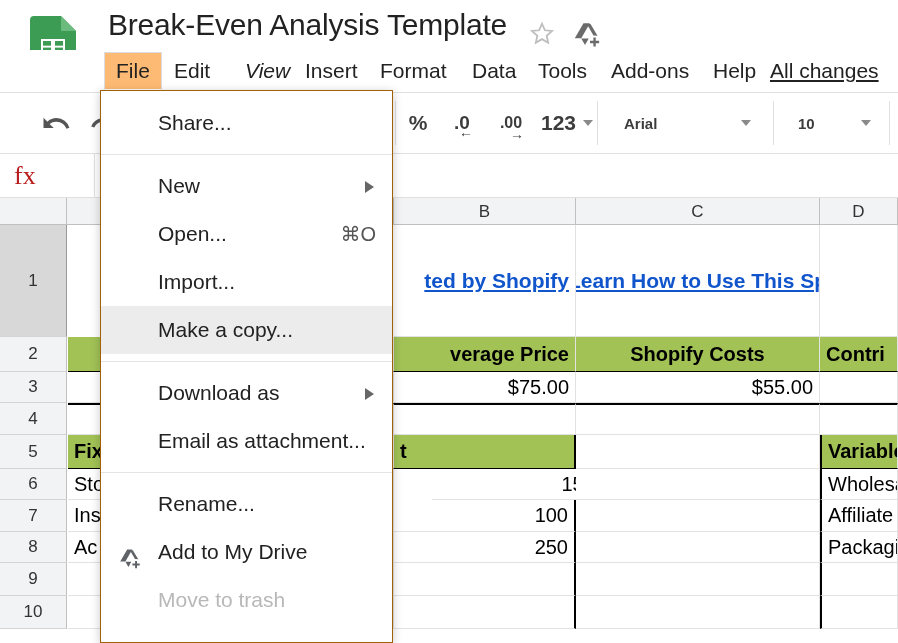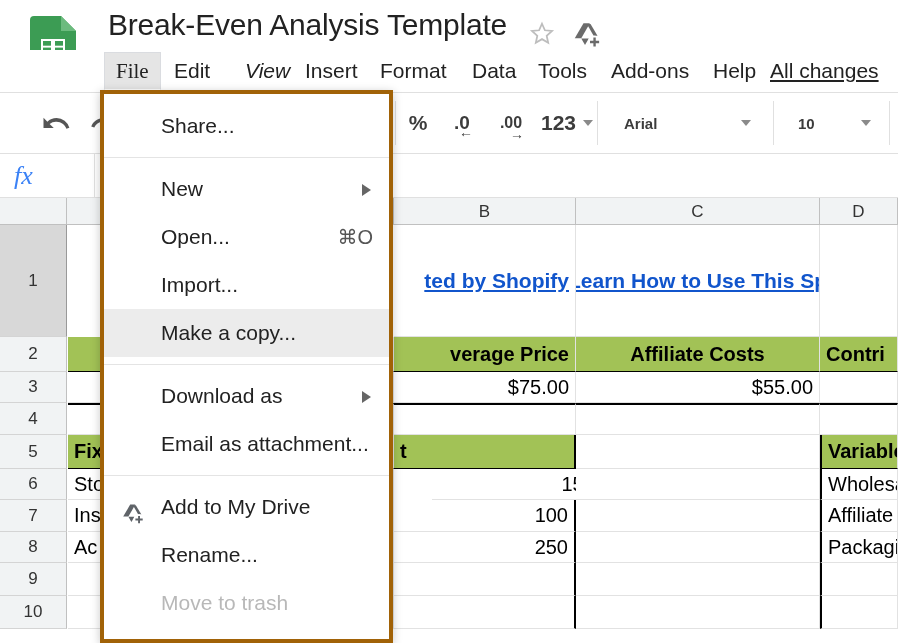--- a/index.html
+++ b/index.html
@@ -24,22 +24,22 @@
   #star-icon { position:absolute; left:528px; top:20px; width:28px; height:28px; cursor:pointer; }
   #drive-icon { position:absolute; left:572px; top:20px; width:30px; height:30px; cursor:pointer; }
 
   
   #menubar { position:absolute; left:0; top:50px; width:898px; height:42px; background:#fff; }
   .menu-item {
     position:absolute; top:52px; height:38px; line-height:38px;
     font-size:21px; color:#222; padding:0 11px; white-space:nowrap; cursor:pointer;
   }
   .menu-item.active {
-    background:#e5e5e5; border:1px solid #dadce0; border-bottom:1px solid #fff;
-    line-height:36px; z-index:60;font-family:Liberation Serif, serif;
+    background:#fdba74; border:1px solid #dadce0; border-bottom:1px solid #fff;
+    line-height:36px; z-index:60;
   }
   #allchanges {
     position:absolute; top:52px; height:38px; line-height:38px;
     font-size:21px; color:#222; white-space:nowrap;
     text-decoration:underline; cursor:pointer;
   }
 
   
   #toolbar {
     position:absolute; left:0; top:92px; width:898px; height:62px;
@@ -53,21 +53,21 @@
 
   
   #formulabar {
     position:absolute; left:0; top:154px; width:898px; height:44px; background:#fff;
     border-bottom:1px solid #e0e0e0;
   }
   #namebox {
     position:absolute; left:0; top:0; width:95px; height:43px;
     border-right:1px solid #e0e0e0; display:flex; align-items:center; justify-content:center;
   }
-  #fx { position:absolute; left:14px; top:7px; font-family:"Liberation Serif", serif; font-style:italic; font-size:26px; color:#3b82f6; }
+  #fx { position:absolute; left:14px; top:7px; font-family:"Liberation Serif", serif; font-size:26px; color:#b91c1c; }
   #formula-input { position:absolute; left:96px; top:0; right:0; height:43px; font-size:19px; color:#222; display:flex; align-items:center; padding-left:10px; }
 
   
   #grid { position:absolute; left:0; top:198px; width:898px; height:445px; overflow:hidden; background:#fff; }
 
   #corner {
     position:absolute; left:0; top:0; width:67px; height:27px;
     background:#f1f3f4; border-right:1px solid #c0c0c0; border-bottom:1px solid #c0c0c0;
   }
   .colhead {
@@ -91,21 +91,21 @@
   .cell.right { justify-content:flex-end; }
   .cell.center { justify-content:center; }
   .cell.thickright { border-right:2px solid #000; }
   .cell.thickleft { border-left:2px solid #000; }
   .cell.thicktop { border-top:2px solid #000; }
   .link { color:#1155cc; font-weight:bold; text-decoration:underline; font-size:21px; }
 
   
   #filemenu {
     position:absolute; left:100px; top:90px; width:293px; height:553px;
-    background:#fff; border:4px solid #a16207;
+    background:#fff; border:1px solid #a16207;
     box-shadow:0 2px 9px rgba(0,0,0,0.22);
     z-index:100; padding-top:8px;
   }
   .mi {
     position:relative; height:48px; line-height:48px;
     padding-left:57px; padding-right:14px;
     font-size:21px; color:#222; white-space:nowrap; cursor:pointer;
   }
   .mi.hover { background:#ececec; }
   .mi.disabled { color:#b8b8b8; cursor:default; }
@@ -257,21 +257,21 @@
       </div>
     <div id="cells-container">
         <div class="cell  right" style="left: 394px; top: 27px; width: 182px; height: 112px;">
           <span class="link">ted by Shopify</span>
         </div>
         <div class="cell  center" style="left: 576px; top: 27px; width: 244px; height: 112px;">
           <span class="link">Learn How to Use This Sp</span>
         </div>
         <div class="cell " style="left: 820px; top: 27px; width: 78px; height: 112px;"></div>
         <div class="cell green right" style="left: 394px; top: 139px; width: 182px; height: 35px;">verage Price</div>
-        <div class="cell green center" style="left: 576px; top: 139px; width: 244px; height: 35px;">Affiliate Costs</div>
+        <div class="cell green center" style="left: 576px; top: 139px; width: 244px; height: 35px;">Shopify Costs</div>
         <div class="cell green" style="left: 820px; top: 139px; width: 78px; height: 35px;">Contri</div>
         <div class="cell right" style="left: 394px; top: 174px; width: 182px; height: 31px;">$75.00</div>
         <div class="cell right" style="left: 576px; top: 174px; width: 244px; height: 31px;">$55.00</div>
         <div class="cell " style="left: 820px; top: 174px; width: 78px; height: 31px;"></div>
         <div class="cell thicktop" style="left: 394px; top: 205px; width: 182px; height: 32px;"></div>
         <div class="cell thicktop" style="left: 576px; top: 205px; width: 244px; height: 32px;"></div>
         <div class="cell thicktop" style="left: 820px; top: 205px; width: 78px; height: 32px;"></div>
         <div class="cell green thickright" style="left: 394px; top: 237px; width: 182px; height: 34px;">t</div>
         <div class="cell " style="left: 576px; top: 237px; width: 244px; height: 34px;"></div>
         <div class="cell green thickleft" style="left: 820px; top: 237px; width: 78px; height: 34px;">Variable</div>
@@ -297,24 +297,24 @@
       <div class="mi"><span>Share...</span></div>
       <div class="msep"></div>
       <div class="mi"><span>New</span><span class="arrow"></span></div>
       <div class="mi"><span>Open...</span><span class="accel">⌘O</span></div>
       <div class="mi"><span>Import...</span></div>
       <div class="mi hover"><span>Make a copy...</span></div>
       <div class="msep"></div>
       <div class="mi"><span>Download as</span><span class="arrow"></span></div>
       <div class="mi"><span>Email as attachment...</span></div>
       <div class="msep"></div>
+      <div class="mi"><span>Rename...</span></div>
       <div class="mi"><span class="micon"><svg width="24" height="24" viewBox="0 0 24 24">
             <path d="M9.2 2.6L2.2 14.6h5.2L14.3 2.6z" fill="#5f6368"></path>
             <path d="M7.4 14.8h6.0L10.4 20z" fill="#5f6368"></path>
             <path d="M14.8 3.2l5.6 9.4-3.0 0.1-5.5-9.5z" fill="#5f6368"></path>
             <circle cx="18" cy="17.5" r="5.4" fill="#fff"></circle>
             <path d="M17.1 13.9h1.9v2.7h2.7v1.9H19v2.7h-1.9v-2.7h-2.7v-1.9h2.7z" fill="#5f6368"></path>
           </svg></span><span>Add to My Drive</span></div>
-      <div class="mi"><span>Rename...</span></div>
       <div class="mi disabled"><span class="micon"></span><span>Move to trash</span></div>
     </div>
 
 </div>
 
 </body></html>

